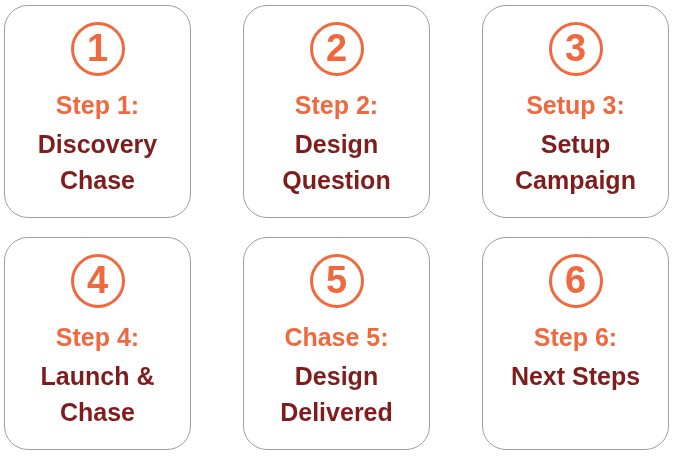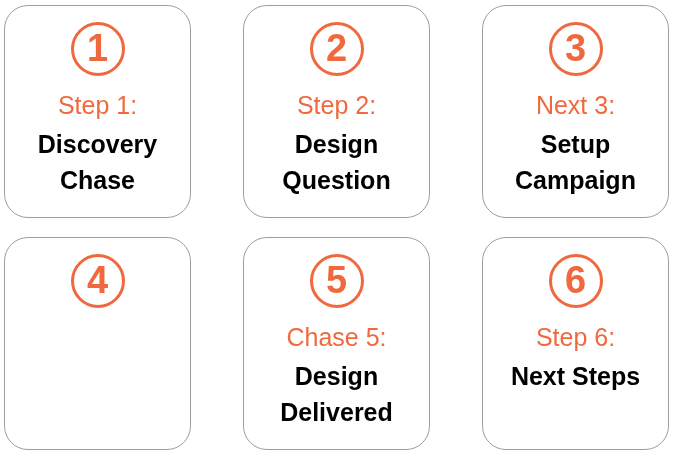--- a/index.html
+++ b/index.html
@@ -48,27 +48,27 @@
     font-size: 38px;
     font-weight: 700;
     line-height: 1;
     padding-bottom: 2px;
   }
 
   .step-label {
     margin-top: 11px;
     color: #f0693e;
     font-size: 25px;
-    font-weight: 400;
+    font-weight: 700;
     line-height: 36px;
   }
 
   .step-title {
     margin-top: 3px;
-    color: #000000;
+    color: #7f1d1d;
     font-size: 25px;
     font-weight: 700;
     line-height: 36px;
   }
 </style>
 </head>
 <body>
 
 <div class="steps-grid">
 
@@ -91,30 +91,35 @@
     <div class="step-title">
       <div>Design</div>
       <div>Question</div>
     </div>
   </div>
 
   <div class="step-card">
     <div class="step-circle">
       <span class="step-number">3</span>
     </div>
-    <div class="step-label">Next 3:</div>
+    <div class="step-label">Setup 3:</div>
     <div class="step-title">
       <div>Setup</div>
       <div>Campaign</div>
     </div>
   </div>
 
   <div class="step-card">
     <div class="step-circle">
       <span class="step-number">4</span>
+    </div>
+    <div class="step-label">Step 4:</div>
+    <div class="step-title">
+      <div>Launch &amp;</div>
+      <div>Chase</div>
     </div>
   </div>
 
   <div class="step-card">
     <div class="step-circle">
       <span class="step-number">5</span>
     </div>
     <div class="step-label">Chase 5:</div>
     <div class="step-title">
       <div>Design</div>

